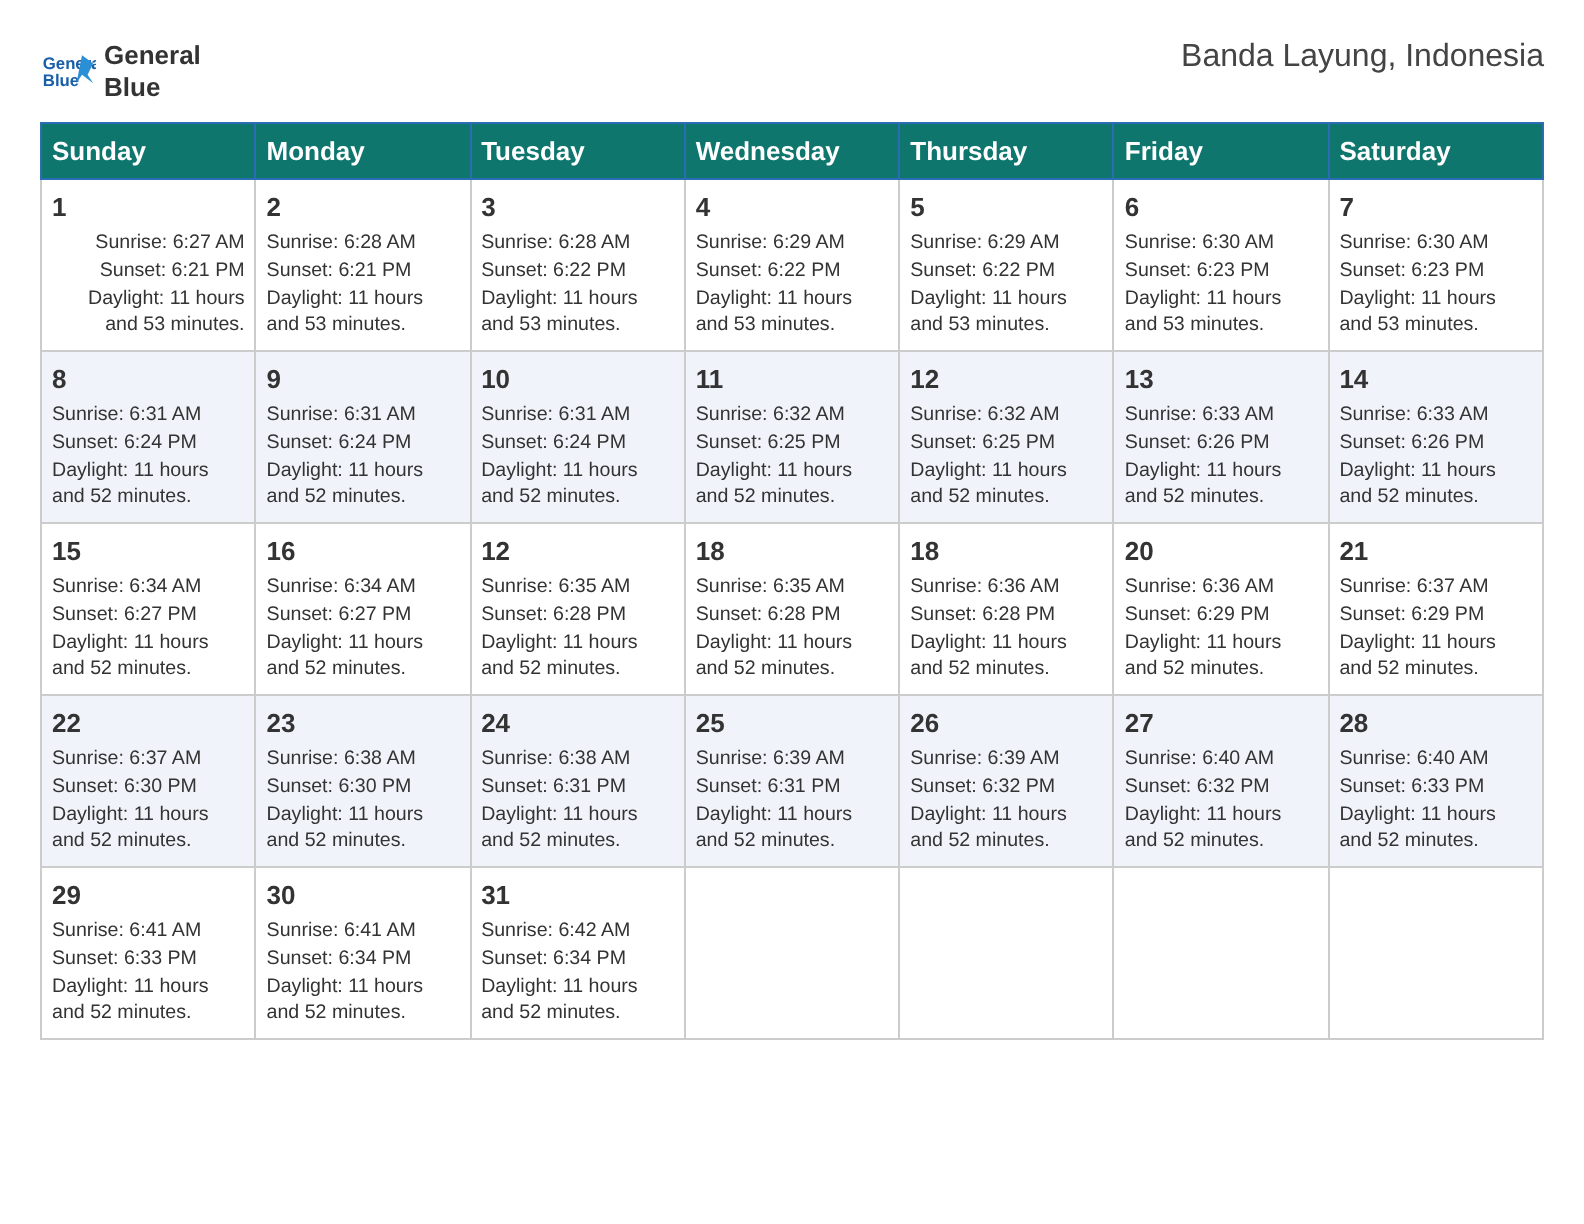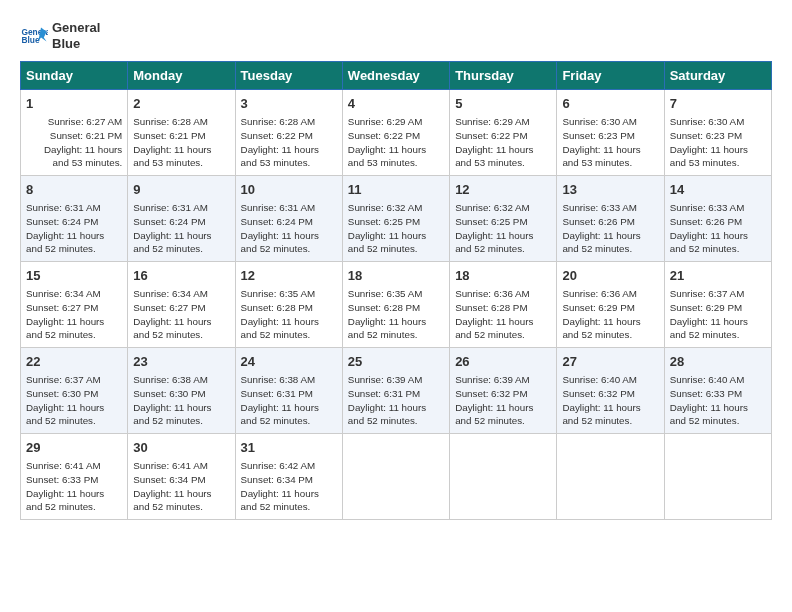--- a/index.html
+++ b/index.html
@@ -91,20 +91,21 @@
       <text x="2" y="18" font-size="12" font-weight="bold" fill="#1a5fa8">General</text>
       <text x="2" y="30" font-size="12" font-weight="bold" fill="#1a5fa8">Blue</text>
       <polygon points="30,8 38,14 34,22 38,28 30,22 26,28" fill="#2a8fd4"></polygon>
     </svg>
     <div>
       <div class="logo-text">General</div>
       <div class="logo-text">Blue</div>
     </div>
   </div>
   <div class="title-section">
+    <div class="subtitle">Banda Layung, Indonesia</div>
   </div>
 </div>
 
 <table>
   <thead>
     <tr>
     <th>Sunday</th>
         <th>Monday</th>
         <th>Tuesday</th>
         <th>Wednesday</th>

